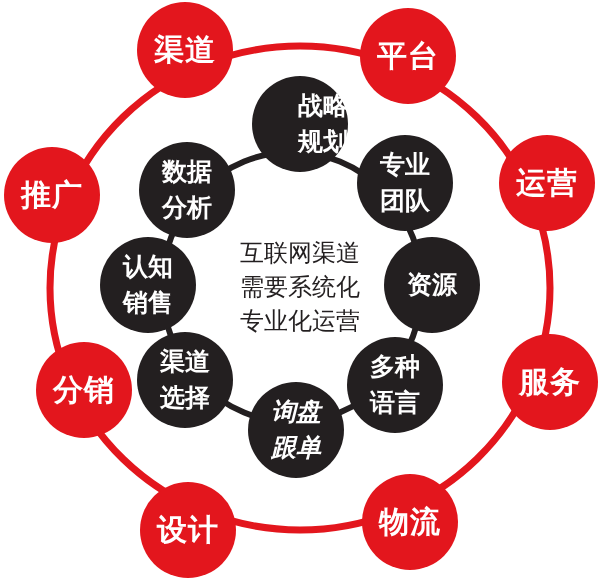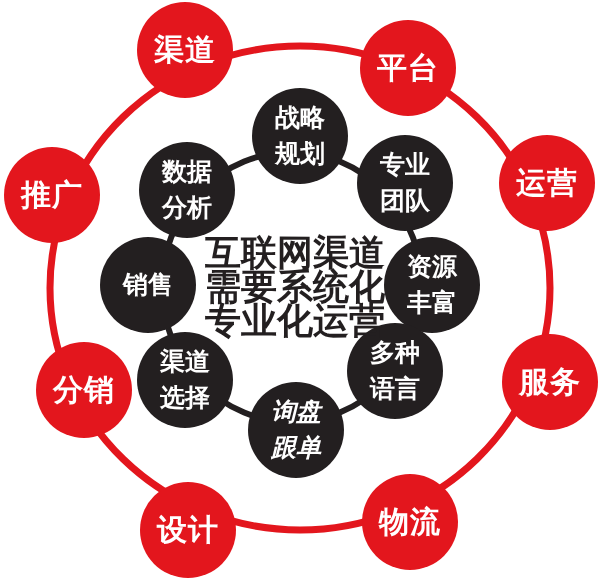--- a/index.html
+++ b/index.html
@@ -4,37 +4,37 @@
   <style>
     html, body { margin: 0; padding: 0; background: #ffffff; }
     body { width: 600px; height: 580px; position: relative; overflow: hidden;
            font-family: "DejaVu Sans", sans-serif; }
     #diagram { position: absolute; left: 0; top: 0; width: 600px; height: 580px; }
     .node { position: absolute; border-radius: 50%; display: flex; flex-direction: column;
             align-items: center; justify-content: center; color: #ffffff; font-weight: bold;
             box-sizing: border-box; text-align: center; }
     .node.outer { width: 96px; height: 96px; background: #e3161d; font-size: 30px; letter-spacing: 1px; }
     .node.inner { width: 96px; height: 96px; background: #231f20; font-size: 25px; line-height: 36px; }
-    .center-text { position: absolute; left: 205px; top: 236px; width: 190px; 
-                   color: #231f20; font-weight: bold; font-size: 36px; line-height: 34px; }
+    .center-text { position: absolute; left: 205px; top: 236px; width: 190px; text-align: center;
+                   color: #231f20; font-weight: normal; font-size: 24px; line-height: 34px; }
     .center-text div { white-space: nowrap; }
   </style>
 </head>
 <body>
 
 <div id="diagram">
   <svg width="600" height="580" style="position:absolute;left:0;top:0;">
     <ellipse cx="300" cy="288" rx="250" ry="242" fill="none" stroke="#e3161d" stroke-width="7"></ellipse>
     <ellipse cx="292" cy="287" rx="130" ry="135" fill="none" stroke="#231f20" stroke-width="6"></ellipse>
   </svg>
 
   <div class="node outer" style="left:137px;top:2px;">
     <span>渠道</span>
   </div>
-  <div class="node outer" style="left:360px;top:20px;font-family:Liberation Serif, serif;">
+  <div class="node outer" style="left:360px;top:8px;font-family:Liberation Serif, serif;">
     <span>平台</span>
   </div>
   <div class="node outer" style="left:499px;top:135px;">
     <span>运营</span>
   </div>
   <div class="node outer" style="left:502px;top:334px;text-align:center;">
     <span>服务</span>
   </div>
   <div class="node outer" style="left:362px;top:474px;">
     <span>物流</span>
@@ -42,45 +42,45 @@
   <div class="node outer" style="left:140px;top:482px;">
     <span>设计</span>
   </div>
   <div class="node outer" style="left:0px;top:342px;margin-left:36px;">
     <span>分销</span>
   </div>
   <div class="node outer" style="left:4px;top:147px;">
     <span>推广</span>
   </div>
 
-  <div class="node inner" style="left:252px;top:88px;">
+  <div class="node inner" style="left:252px;top:76px;align-items:flex-end;">
     <span>战略</span>
     <span>规划</span>
   </div>
   <div class="node inner" style="left:357px;top:135px;">
     <span>专业</span>
     <span>团队</span>
   </div>
   <div class="node inner" style="left:384px;top:237px;text-align:center;">
     <span>资源</span>
-    <span>丰富</span>
   </div>
-  <div class="node inner" style="left:347px;top:323px;text-align:center;">
+  <div class="node inner" style="left:347px;top:337px;text-align:center;">
     <span>多种</span>
     <span>语言</span>
   </div>
   <div class="node inner" style="left:248px;top:382px;font-style:italic;">
     <span>询盘</span>
     <span>跟单</span>
   </div>
   <div class="node inner" style="left:137px;top:332px;">
     <span>渠道</span>
     <span>选择</span>
   </div>
   <div class="node inner" style="left:100px;top:237px;">
+    <span>认知</span>
     <span>销售</span>
   </div>
   <div class="node inner" style="left:139px;top:142px;">
     <span>数据</span>
     <span>分析</span>
   </div>
 
   <div class="center-text">
     <div>互联网渠道</div>
     <div>需要系统化</div>

